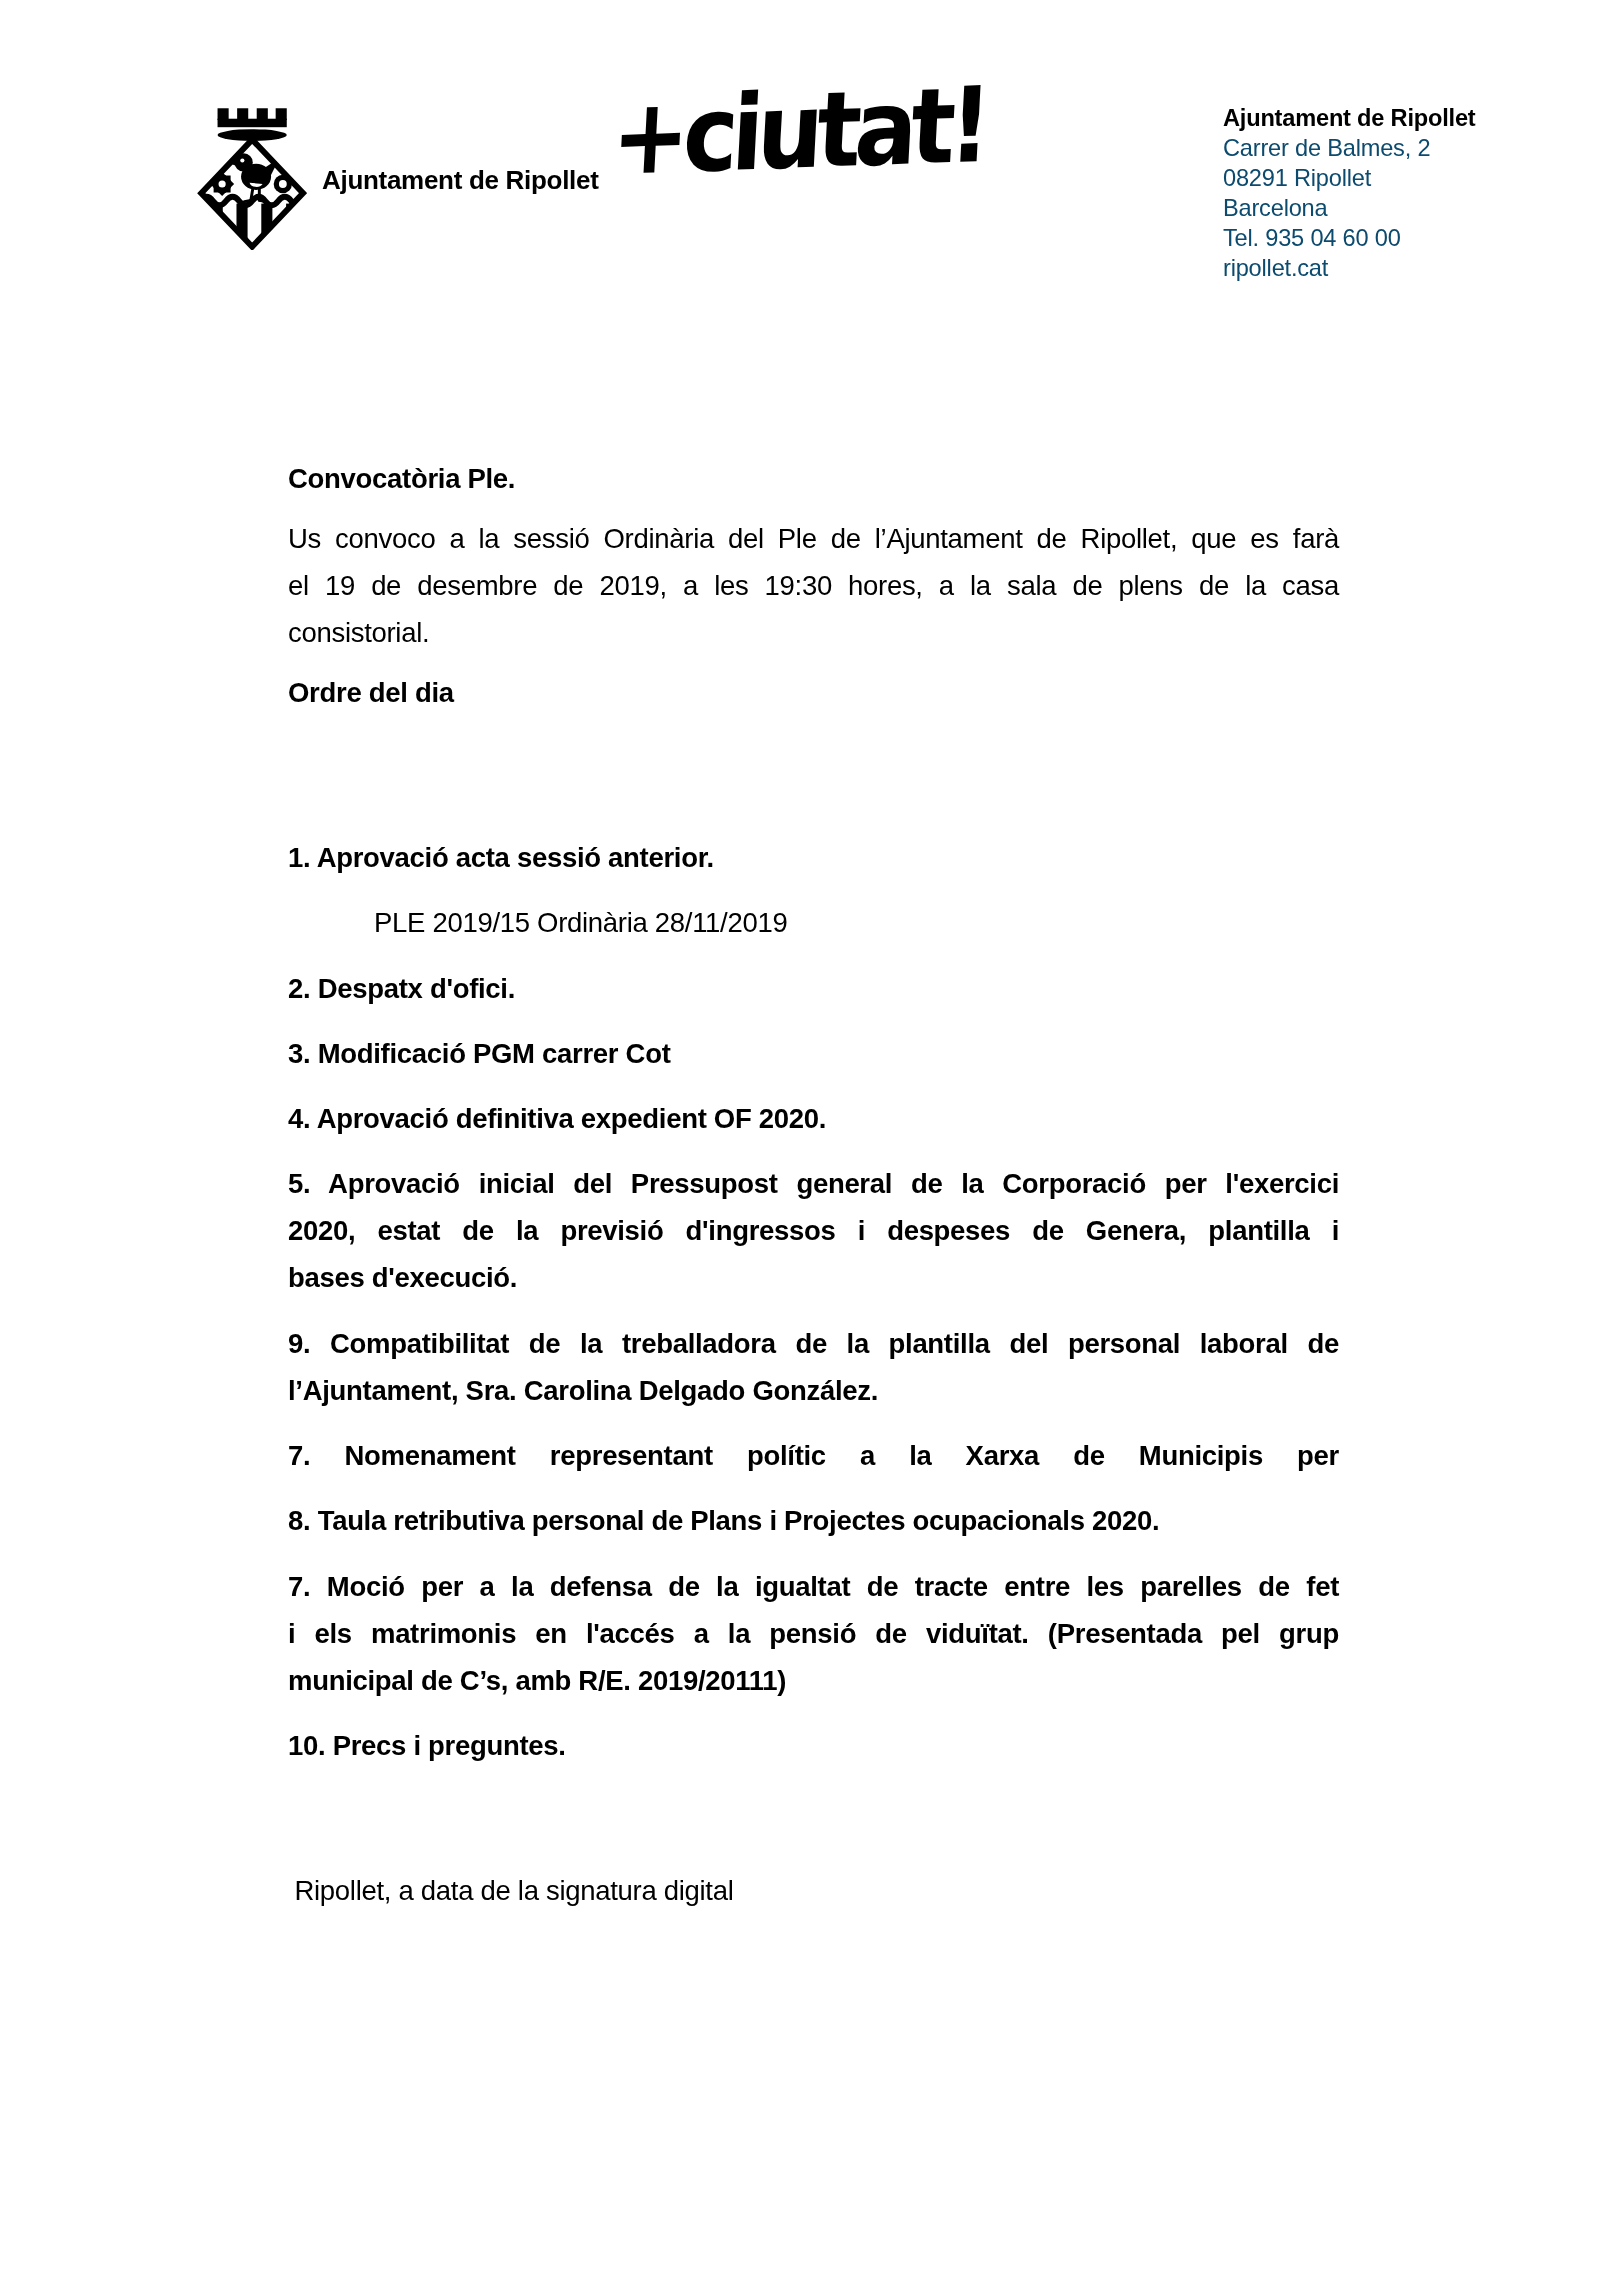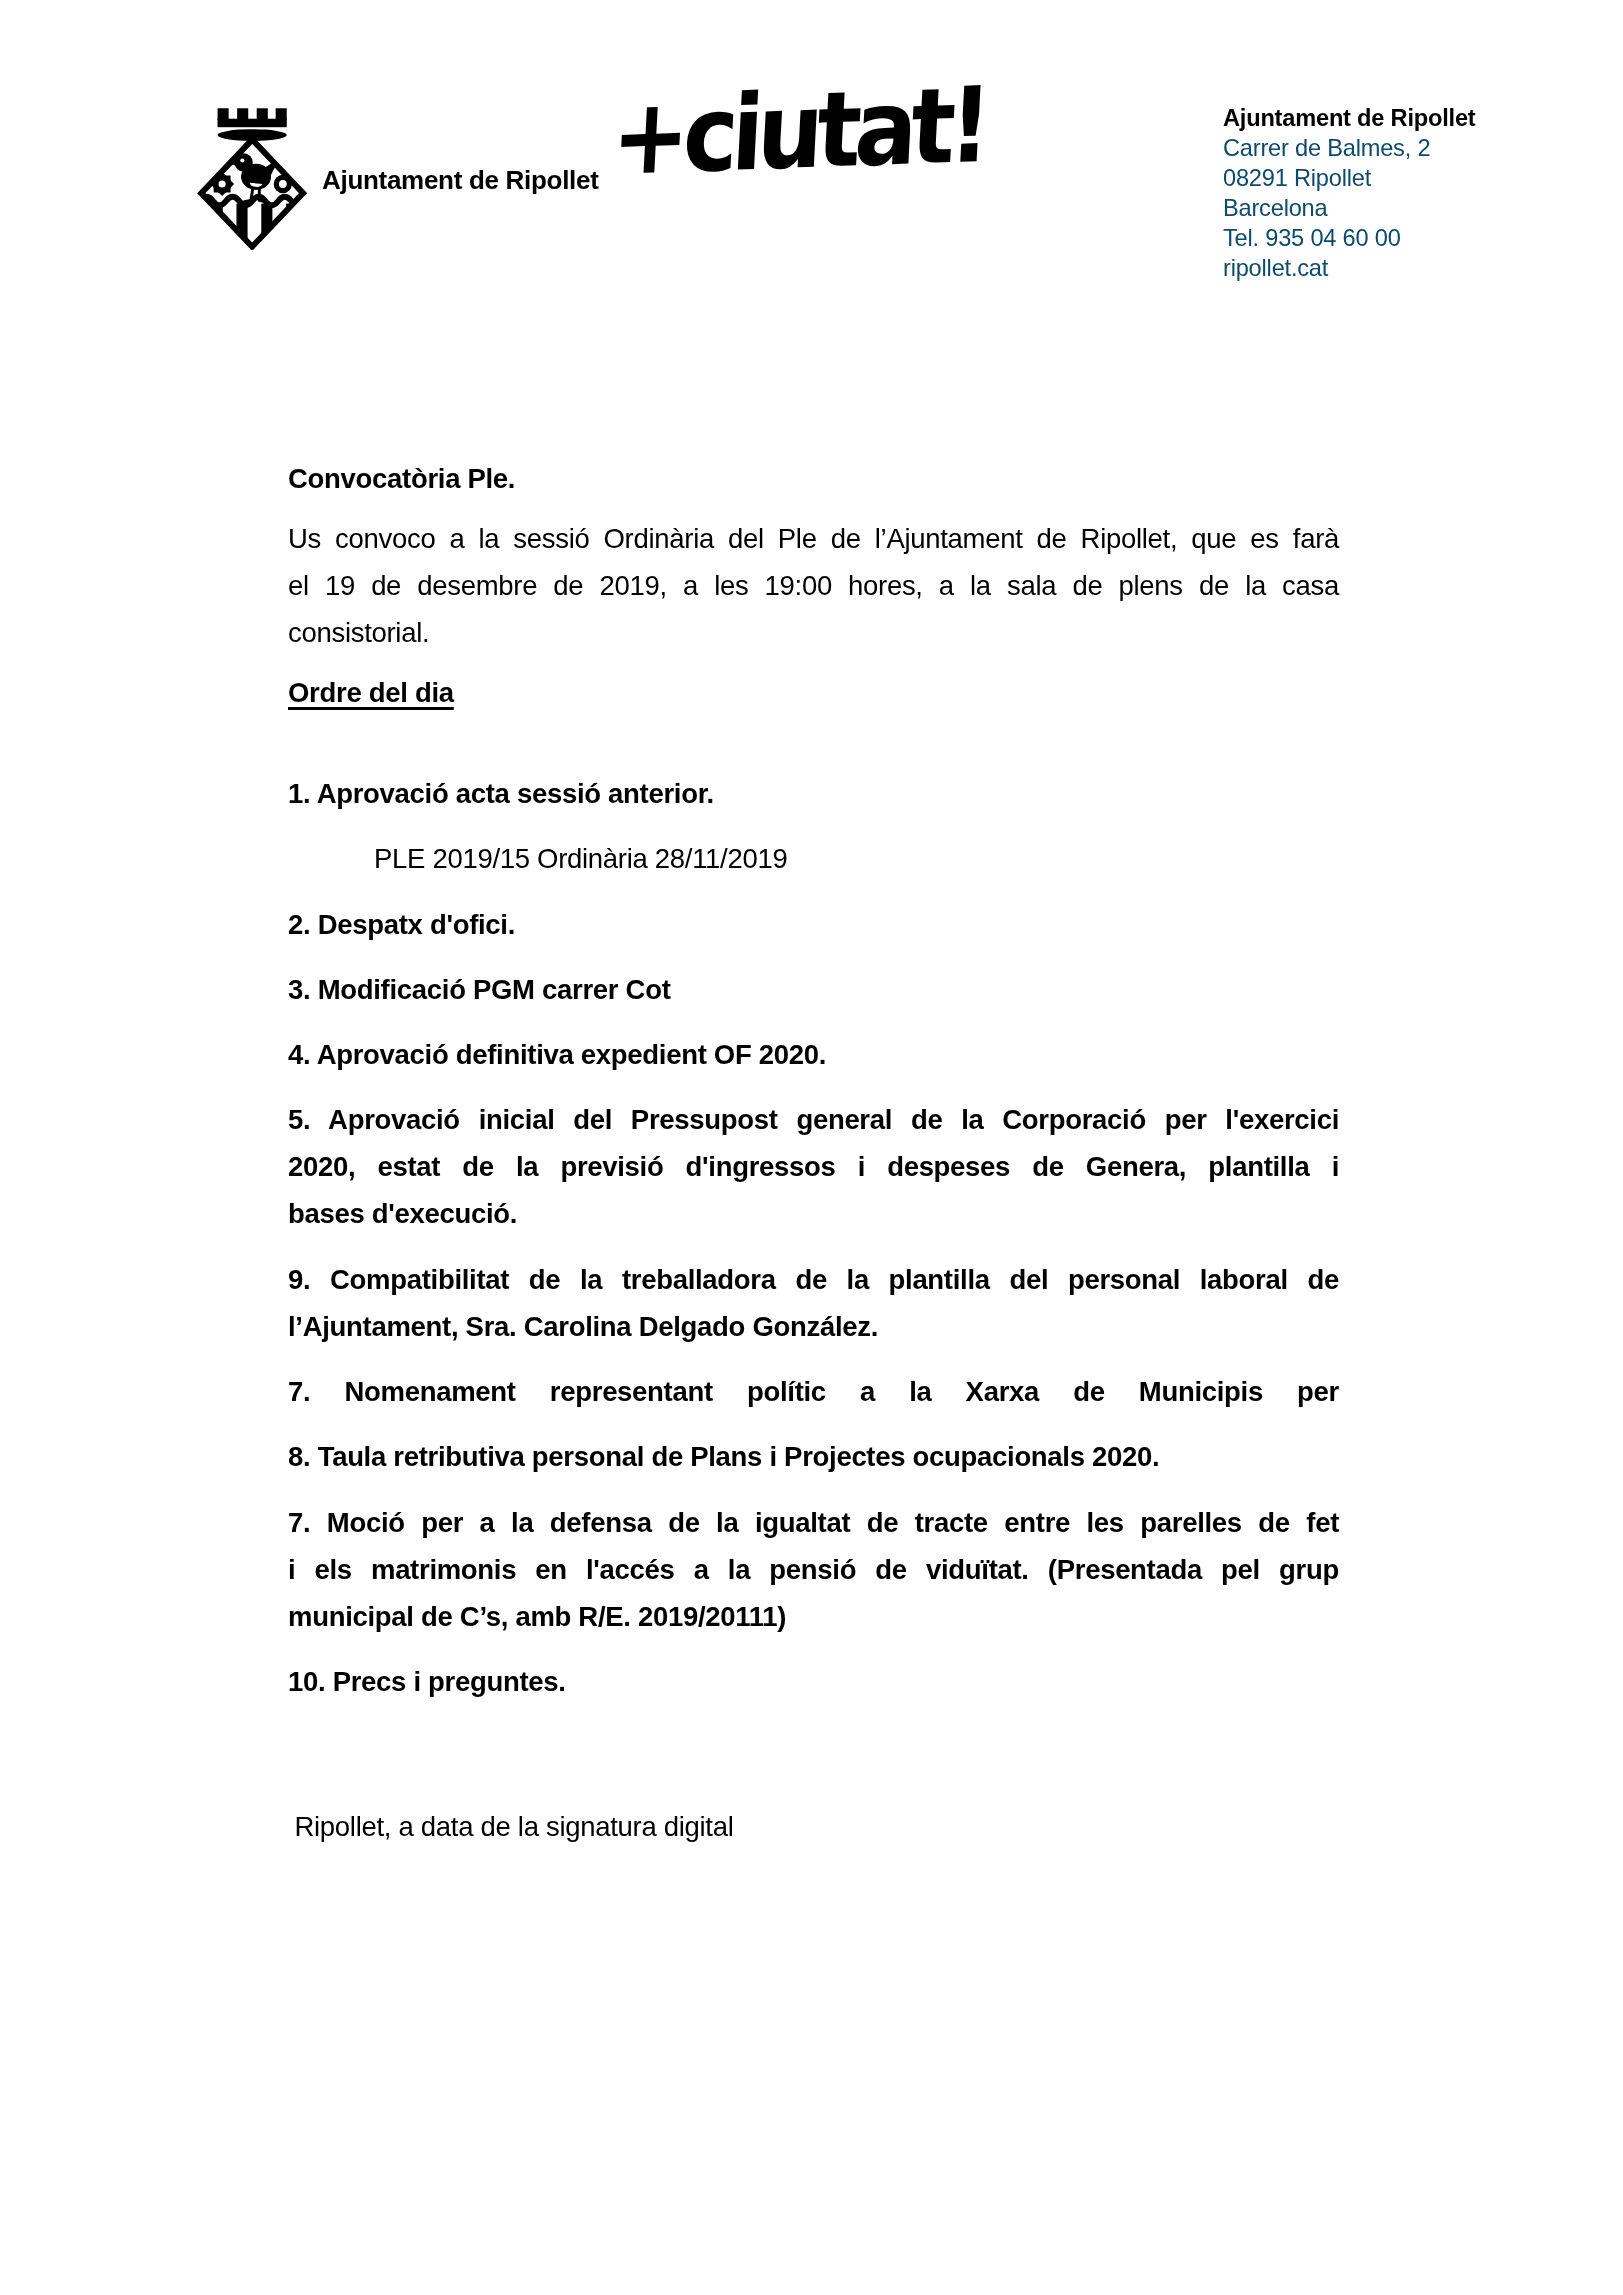--- a/index.html
+++ b/index.html
@@ -36,24 +36,23 @@
   
   .content{
     position:absolute;left:288px;top:455px;width:1051px;
     font-size:27.5px;line-height:47px;letter-spacing:-0.3px;
   }
   .doc-title{font-weight:bold;margin:0 0 13px 0;}
   .para{margin:12px 0 13px 0;}
   .jl{text-align:justify;text-align-last:justify;}
   .section-heading{
     font-weight:bold;
-    text-decoration:underline;
     text-decoration-thickness:2.6px;
     text-underline-offset:4.6px;
-    margin:0 0 54px 0;
+    margin:0 0 118px 0;
   }
   .agenda-item{font-weight:bold;margin:0 0 18.3px 0;}
   .sub-item{font-weight:normal;padding-left:86px;margin:0 0 18.3px 0;}
   .closing{margin:98px 0 0 0;padding-left:6.5px;}
 </style>
 </head>
 <body>
 
 <div class="page">
 
@@ -121,21 +120,21 @@
     <div class="muted">Tel. 935 04 60 00</div>
     <div class="muted">ripollet.cat</div>
   </div>
 
   <div class="content">
 
     <p class="doc-title">Convocatòria Ple.</p>
 
     <div class="para">
         <div class="jl">Us convoco a la sessió Ordinària del Ple de l’Ajuntament de Ripollet, que es farà</div>
-        <div class="jl">el 19 de desembre de 2019, a les 19:00 hores, a la sala de plens de la casa</div>
+        <div class="jl">el 19 de desembre de 2019, a les 19:30 hores, a la sala de plens de la casa</div>
         <div>consistorial.</div>
       </div>
 
     <p class="section-heading">Ordre del dia</p>
 
     <div>
       <div class="agenda-item">
           <div>1. Aprovació acta sessió anterior.</div>
         </div>
       <p class="sub-item">PLE 2019/15 Ordinària 28/11/2019</p>

